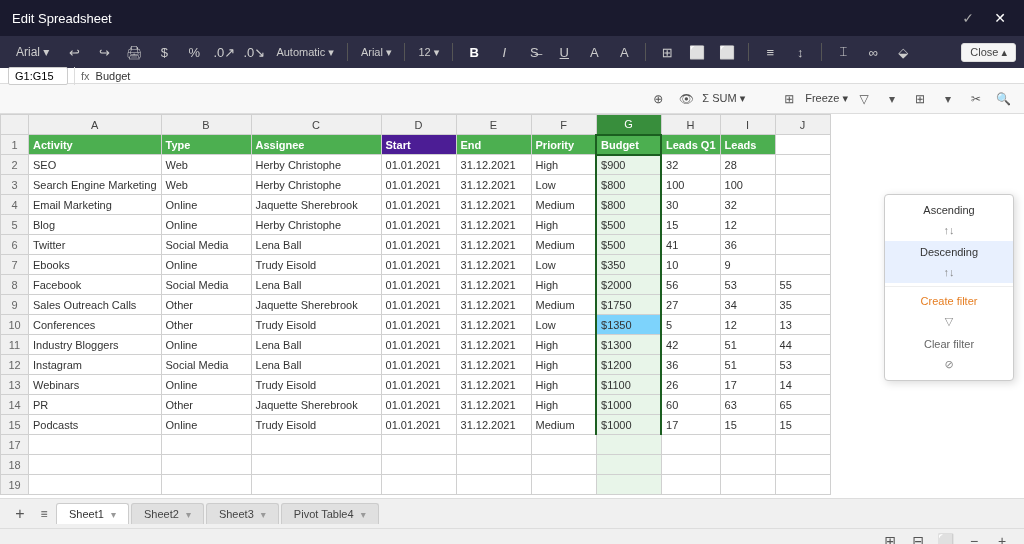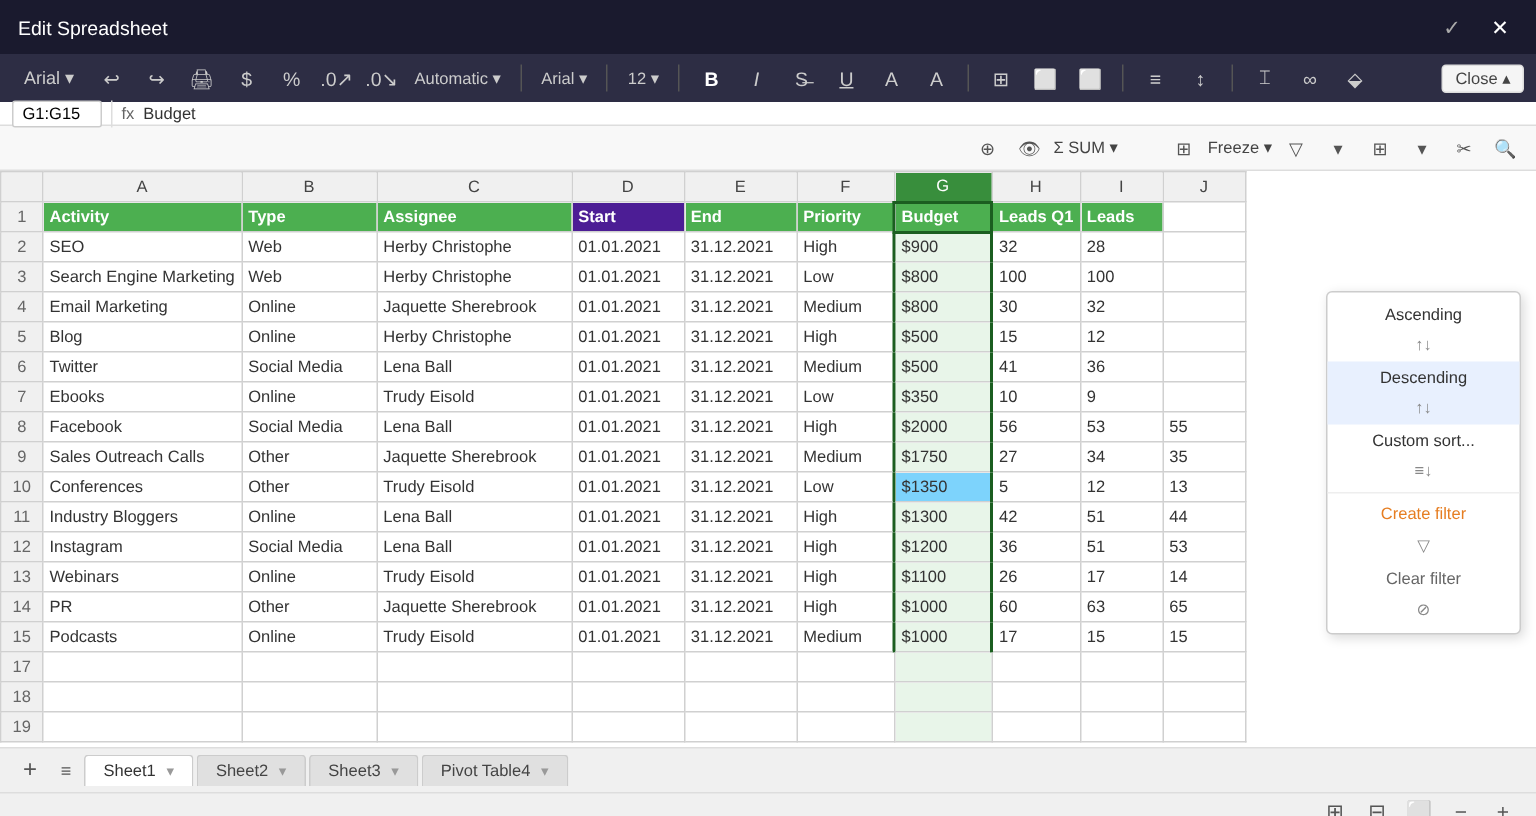--- a/index.html
+++ b/index.html
@@ -608,24 +608,20 @@
 
   <div class="context-menu">
     <div class="cm-item">
       <span>Ascending</span>
       <span class="cm-icon">↑↓</span>
     </div>
     <div class="cm-item active">
       <span>Descending</span>
       <span class="cm-icon">↑↓</span>
     </div>
-    <div class="cm-item">
-      <span>Custom sort...</span>
-      <span class="cm-icon">≡↓</span>
-    </div>
     <div class="cm-separator"></div>
     <div class="cm-item filter-item">
       <span>Create filter</span>
       <span class="cm-icon">▽</span>
     </div>
     <div class="cm-item clear-item">
       <span>Clear filter</span>
       <span class="cm-icon">⊘</span>
     </div>
   </div>

